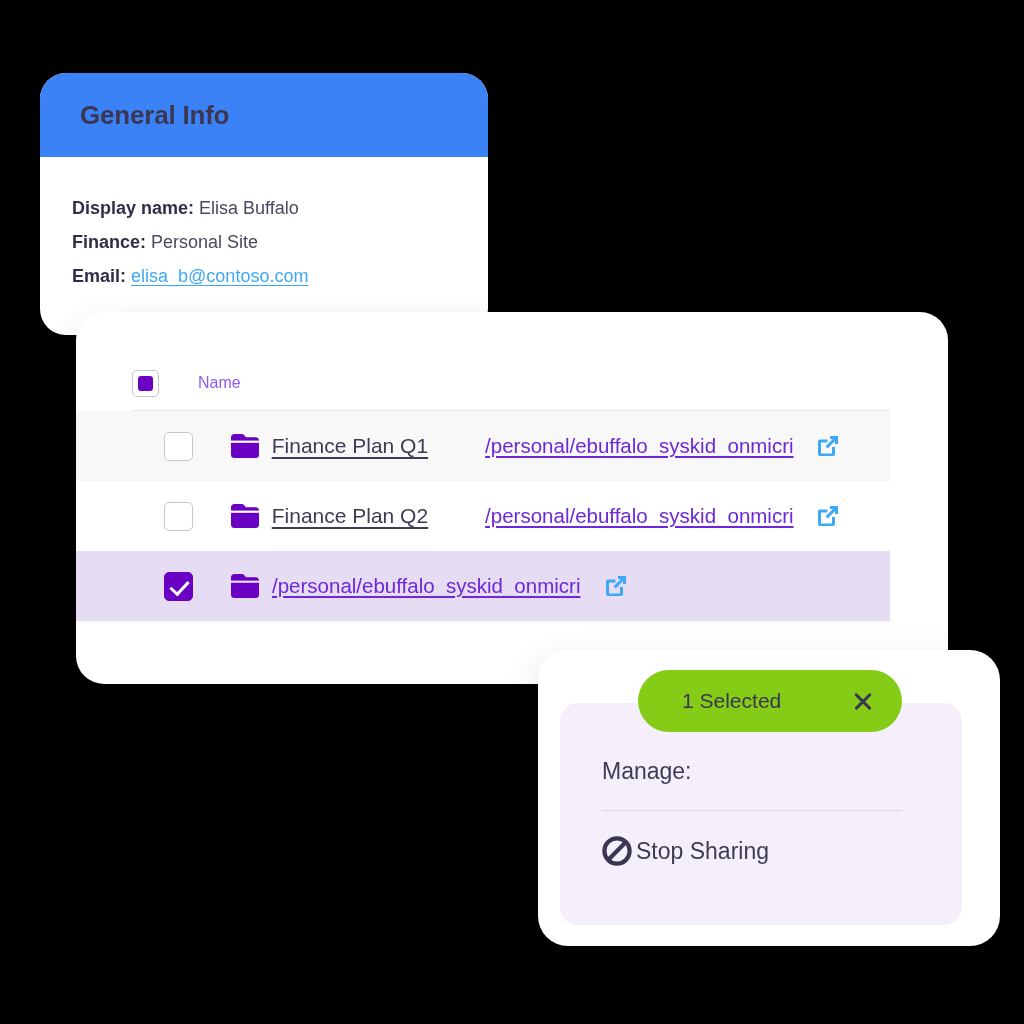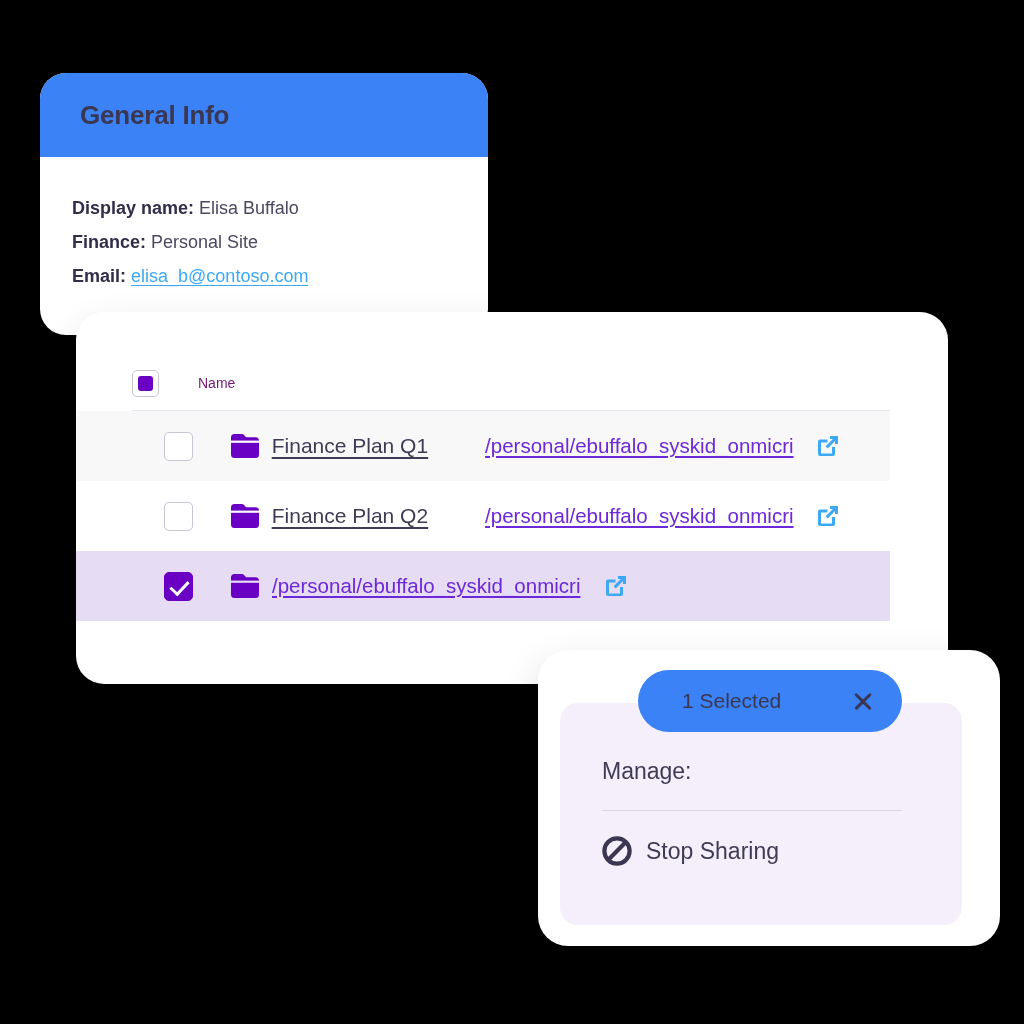--- a/index.html
+++ b/index.html
@@ -80,21 +80,21 @@
     top: 44px;
     width: 758px;
   }
   .thead {
     display: flex;
     align-items: center;
     height: 54px;
     padding-left: 0;
   }
   .th-check { width: 66px; display: flex; align-items: center; }
-  .th-name  { width: 256px; font-size: 14px; color: #701a75; }
+  .th-name  { width: 256px; font-size: 16px; color: #8b5cf6; }
   .th-url   { flex: 1; font-size: 22px; color: #3b3651; }
   .thead-divider {
     height: 1px;
     background: #e6e4ee;
     width: 758px;
   }
 
   
   .cb-header {
     width: 27px; height: 27px;
@@ -193,21 +193,21 @@
     height: 222px;
     background: #f4effa;
     border-radius: 18px;
   }
   .selected-pill {
     position: absolute;
     left: 638px;
     top: 670px;
     width: 264px;
     height: 62px;
-    background: #3b82f6;
+    background: #84cc16;
     border-radius: 31px;
     display: flex;
     align-items: center;
     justify-content: space-between;
     padding: 0 28px 0 44px;
     box-sizing: border-box;
     z-index: 5;
   }
   .selected-count {
     font-size: 21px;
@@ -244,21 +244,21 @@
     width: 300px;
     height: 1px;
     background: #dcd5e4;
   }
   .stop-sharing {
     position: absolute;
     left: 602px;
     top: 836px;
     display: flex;
     align-items: center;
-    gap: 14px;
+    gap: 4px;
     cursor: pointer;
   }
   .stop-label {
     font-size: 23px;
     color: #3f3b55;
     white-space: nowrap;
   }
 </style>
 </head>
 <body>

